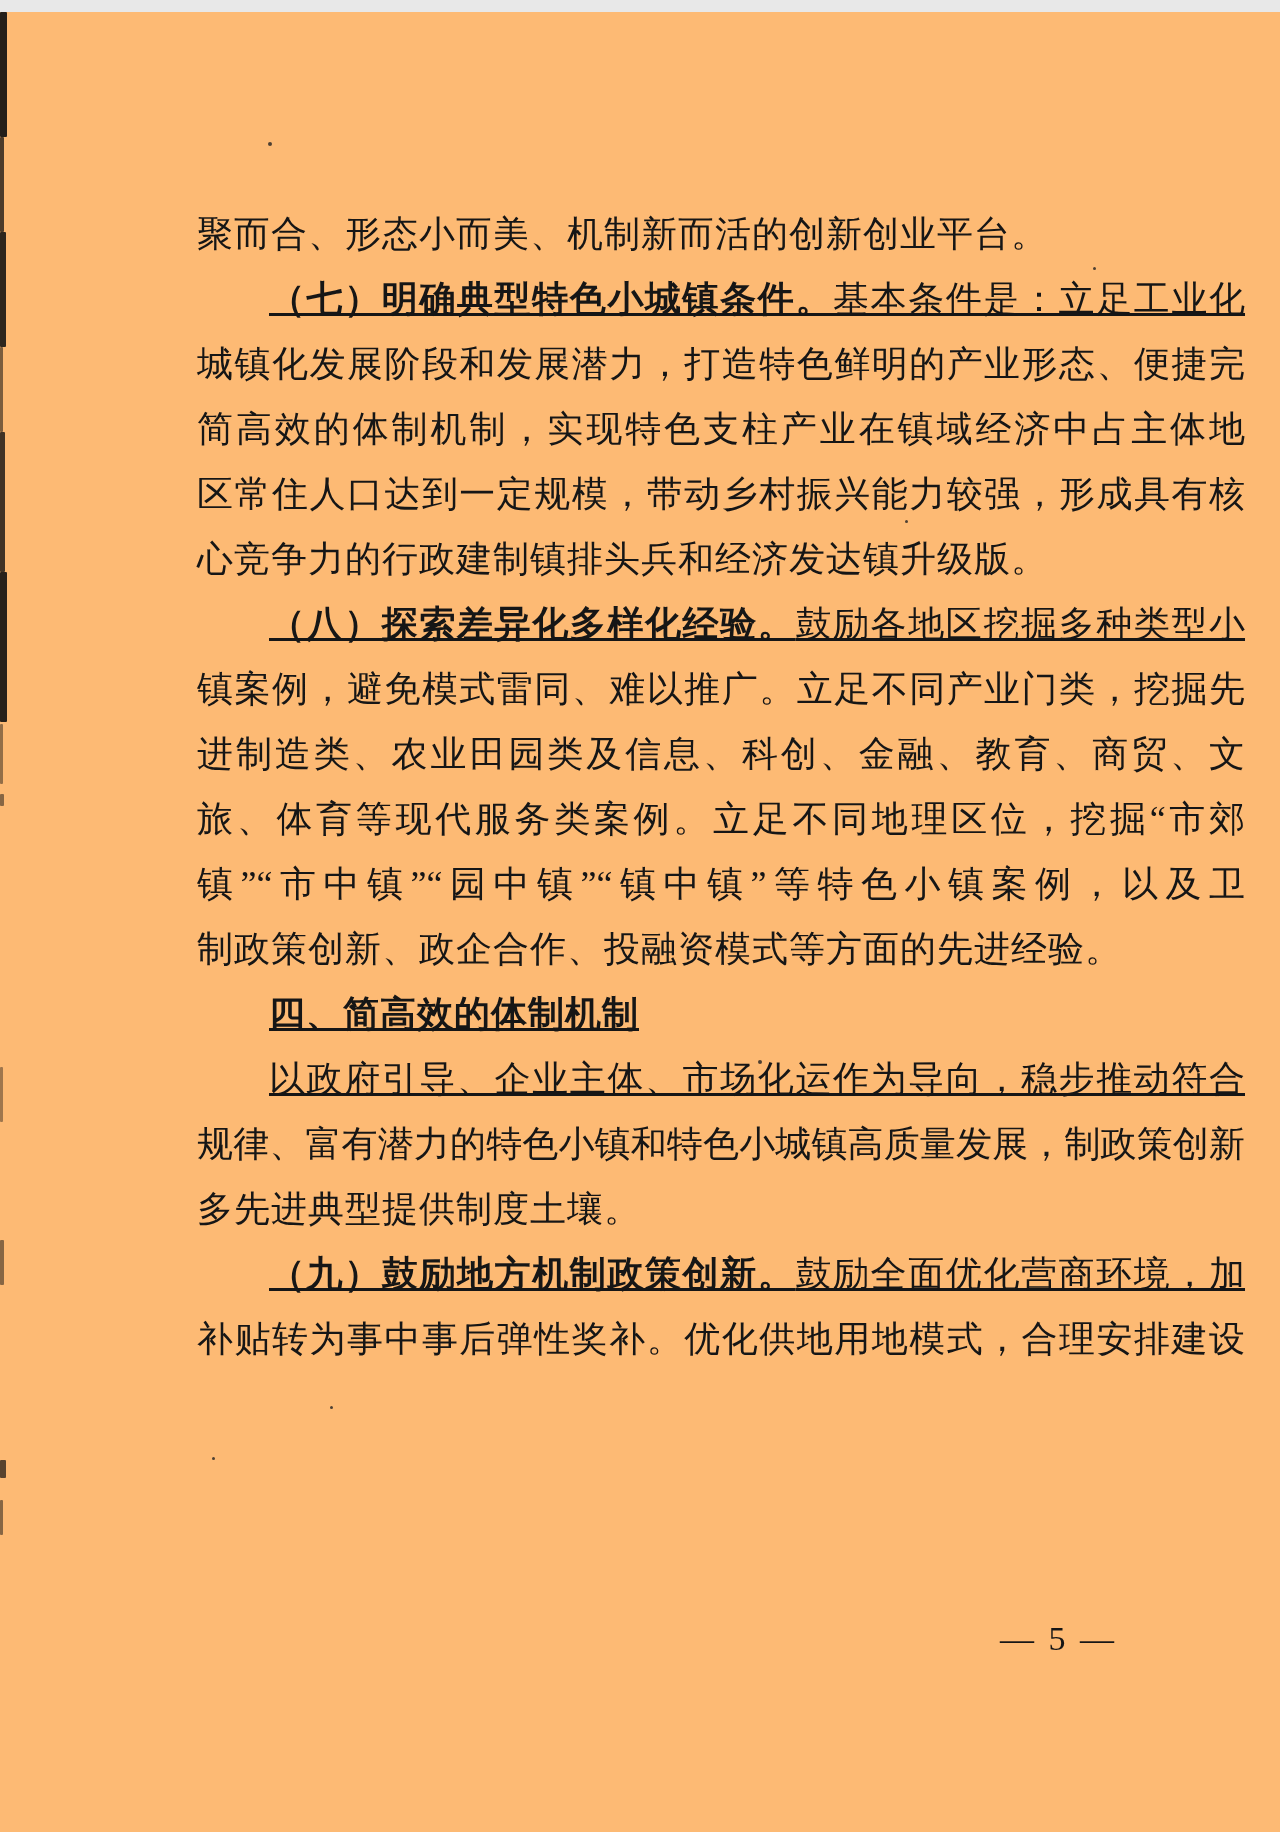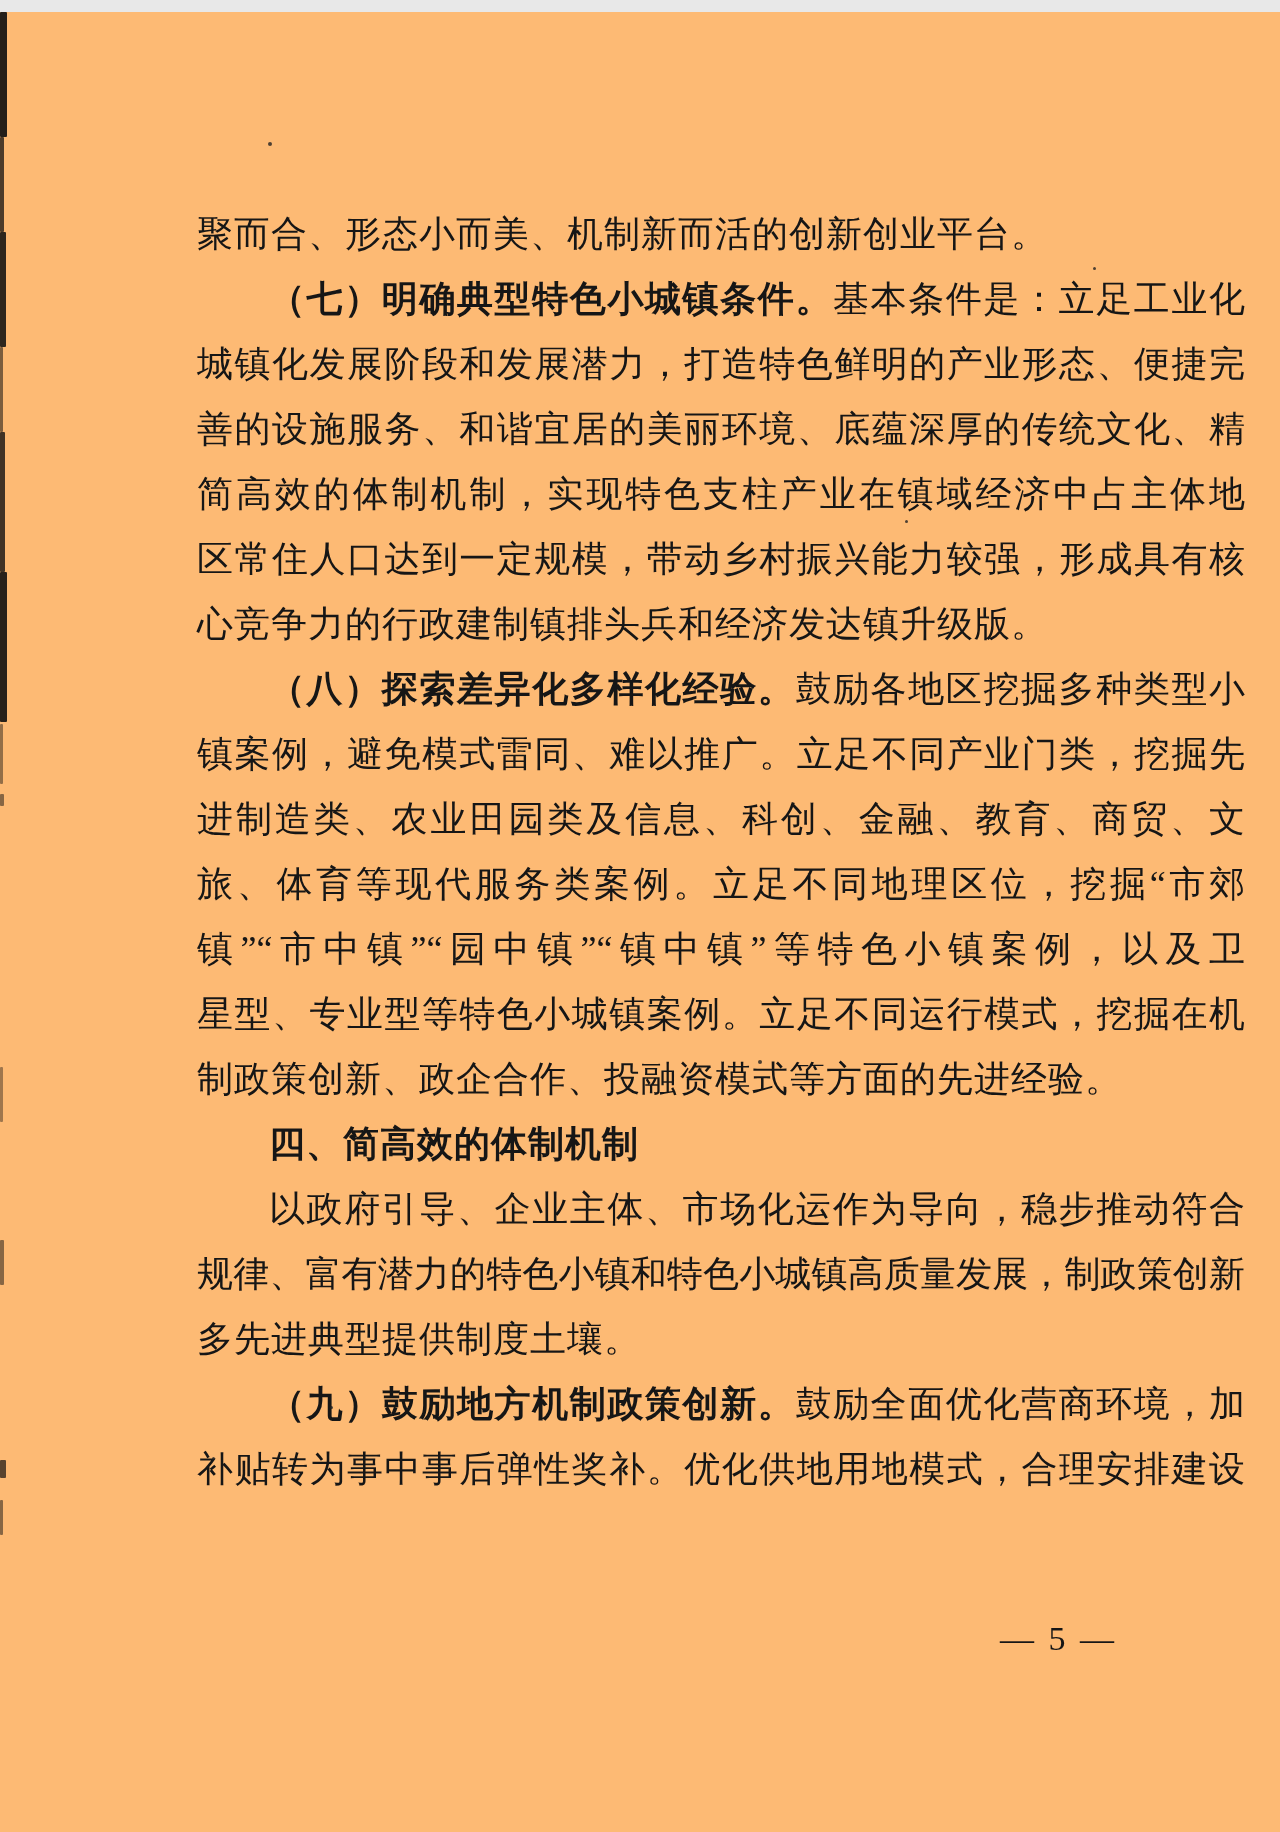--- a/index.html
+++ b/index.html
@@ -24,21 +24,21 @@
     letter-spacing:1px;
     white-space:nowrap;
     text-align:left;
   }
   .line.fill {
     white-space:normal;
     letter-spacing:0;
     text-align:justify;
     text-align-last:justify;
   }
-  .line.indent { padding-left:72px; }
+  .line.indent { padding-left:72px;text-decoration:underline; }
   .line .seg-bold { font-weight:700; }
   .page-num {
     position:absolute;
     left:1000px; top:1608px;
     font-size:34px;
     letter-spacing:3px;
     white-space:nowrap;
   }
   .edge-strip {
     position:absolute;
@@ -54,30 +54,28 @@
   }
 </style>
 </head>
 <body>
 
 <div class="page">
   <div class="text-block" id="text-block">
       <div class="line"><span class="seg">聚而合、形态小而美、机制新而活的创新创业平台。</span></div>
       <div class="line fill indent"><span class="seg-bold">（七）明确典型特色小城镇条件。</span><span class="seg">基本条件是：立足工业化</span></div>
       <div class="line fill"><span class="seg">城镇化发展阶段和发展潜力，打造特色鲜明的产业形态、便捷完</span></div>
-      <div class="line fill"><span class="seg">善的设施服务、和谐宜居的美丽环境、底蕴深厚的传统文化、精</span></div>
       <div class="line fill"><span class="seg">简高效的体制机制，实现特色支柱产业在镇域经济中占主体地</span></div>
       <div class="line fill"><span class="seg">区常住人口达到一定规模，带动乡村振兴能力较强，形成具有核</span></div>
       <div class="line"><span class="seg">心竞争力的行政建制镇排头兵和经济发达镇升级版。</span></div>
       <div class="line fill indent"><span class="seg-bold">（八）探索差异化多样化经验。</span><span class="seg">鼓励各地区挖掘多种类型小</span></div>
       <div class="line fill"><span class="seg">镇案例，避免模式雷同、难以推广。立足不同产业门类，挖掘先</span></div>
       <div class="line fill"><span class="seg">进制造类、农业田园类及信息、科创、金融、教育、商贸、文</span></div>
       <div class="line fill"><span class="seg">旅、体育等现代服务类案例。立足不同地理区位，挖掘“市郊</span></div>
       <div class="line fill"><span class="seg">镇”“市中镇”“园中镇”“镇中镇”等特色小镇案例，以及卫</span></div>
-      <div class="line fill"><span class="seg">星型、专业型等特色小城镇案例。立足不同运行模式，挖掘在机</span></div>
       <div class="line"><span class="seg">制政策创新、政企合作、投融资模式等方面的先进经验。</span></div>
       <div class="line indent"><span class="seg-bold">四、简高效的体制机制</span></div>
       <div class="line fill indent"><span class="seg">以政府引导、企业主体、市场化运作为导向，稳步推动符合</span></div>
       <div class="line fill"><span class="seg">规律、富有潜力的特色小镇和特色小城镇高质量发展，制政策创新</span></div>
       <div class="line"><span class="seg">多先进典型提供制度土壤。</span></div>
       <div class="line fill indent"><span class="seg-bold">（九）鼓励地方机制政策创新。</span><span class="seg">鼓励全面优化营商环境，加</span></div>
       <div class="line fill"><span class="seg">补贴转为事中事后弹性奖补。优化供地用地模式，合理安排建设</span></div>
     </div>
   <div class="page-num">— 5 —</div>
   <div id="artifact-layer">

